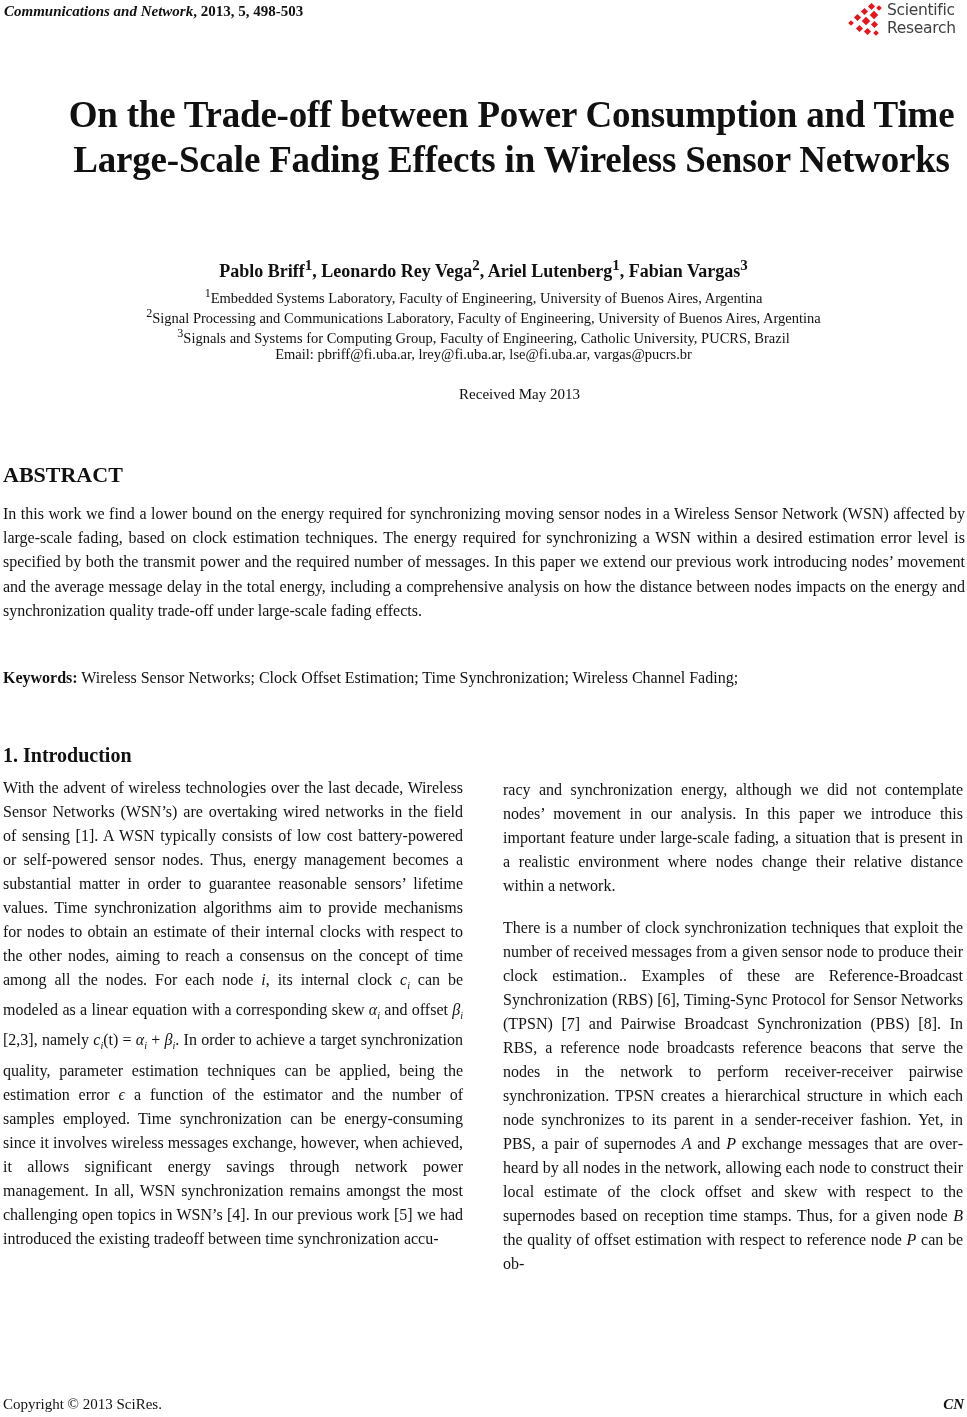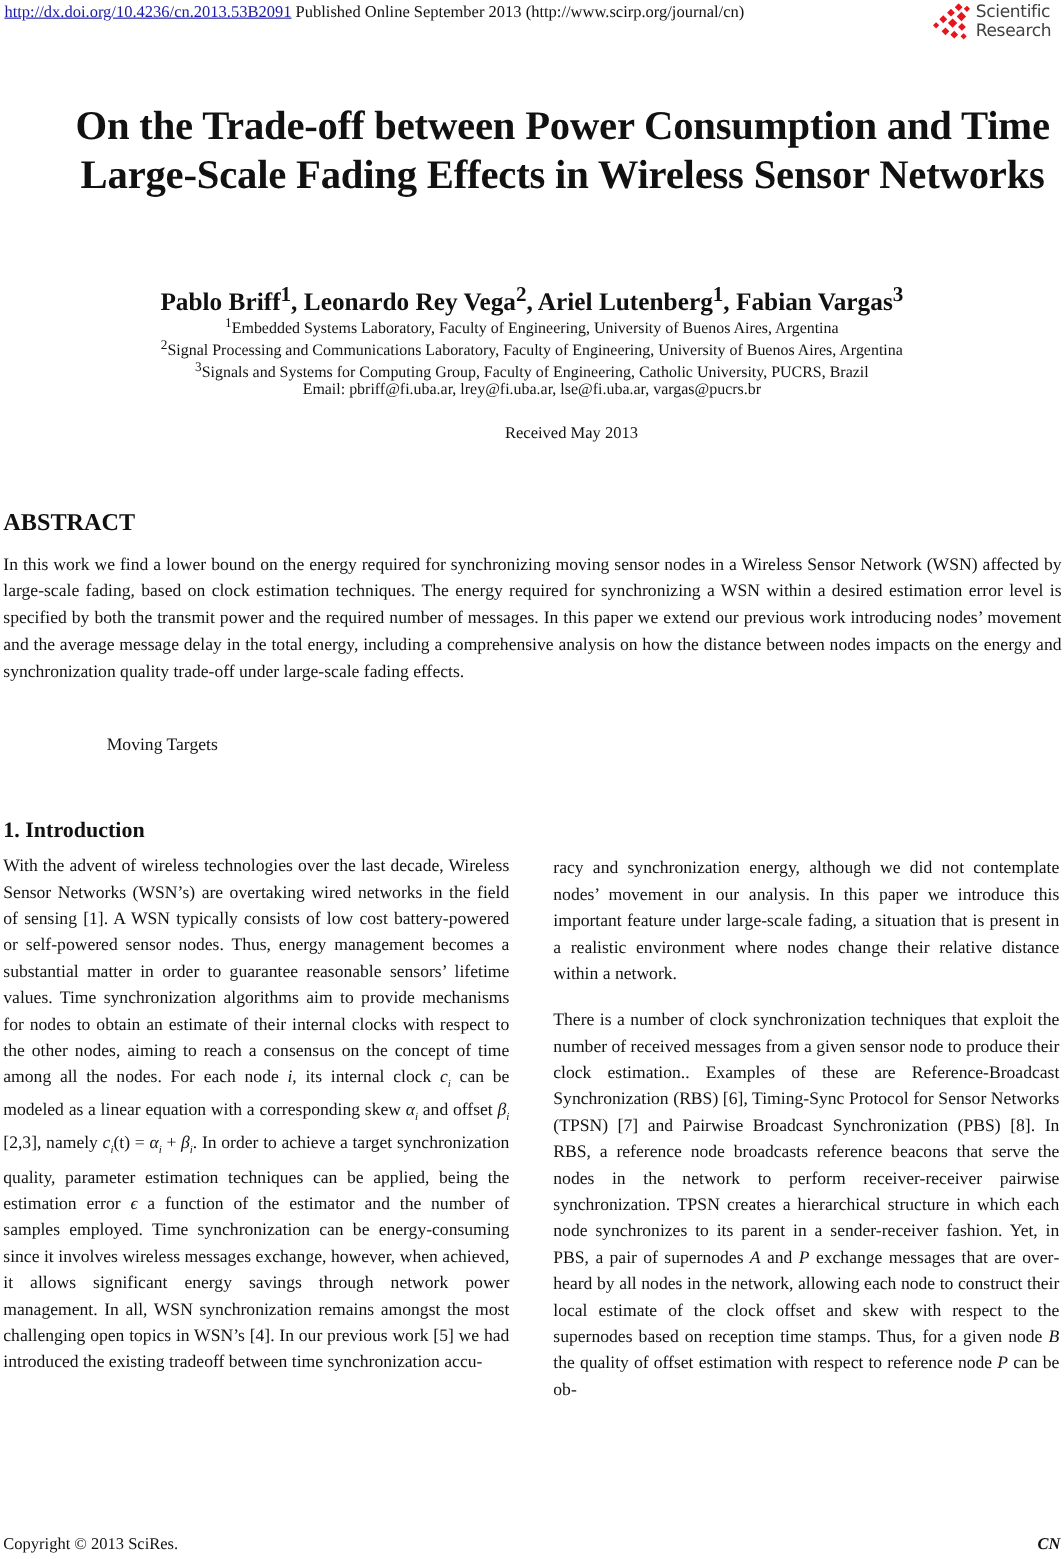--- a/index.html
+++ b/index.html
@@ -12,21 +12,21 @@
   .hdr .journal i { font-style: italic; }
   .hdr a { color: #1a1aa6; text-decoration: underline; }
   .logo { position: absolute; right: 2px; top: 1px; width: 118px; height: 40px; }
   .logo svg { position: absolute; left: 0; top: 2px; }
   .logo .lt { position: absolute; left: 40px; top: 0; font-family: "DejaVu Sans", sans-serif; font-size: 15.5px; line-height: 18px; color: #404040; letter-spacing: -0.3px; }
 
   .title {
     position: absolute; left: 0; width: 967px; top: 92px; text-align: center;
     font-weight: bold; font-size: 37px; line-height: 45px; letter-spacing: -0.2px; margin-left: 28px;
   }
-  .authors { position: absolute; left: 0; width: 967px; top: 257px; text-align: center; font-weight: bold; font-size: 23px; }
+  .authors { position: absolute; left: 0; width: 967px; top: 257px; text-align: center; font-weight: bold; font-size: 18px; }
   .affil { position: absolute; left: 0; width: 967px; text-align: center; font-size: 14.5px; line-height: 20px; }
   .received { position: absolute; left: 0; width: 967px; top: 386px; text-align: center; font-size: 15px; padding-left: 36px; }
 
   .abs-head { position: absolute; left: 3px; top: 462px; font-size: 22px; font-weight: bold; }
   .abs-body {
     position: absolute; left: 3px; width: 962px; top: 502px;
     font-size: 16px; line-height: 24.2px; text-align: justify; text-align-last: left;
   }
   .keywords { position: absolute; left: 3px; top: 666px; font-size: 16px; line-height: 23px; width: 960px; }
   .keywords b { font-weight: bold; }
@@ -42,21 +42,21 @@
   sub { font-size: 10px; }
 
   .footer-left { position: absolute; left: 3px; top: 1396px; font-size: 15px; }
   .footer-right { position: absolute; right: 3px; top: 1396px; font-size: 15px; font-weight: bold; font-style: italic; }
 </style>
 </head>
 <body>
 
 <div class="hdr">
   <div>
-    <a>http://dx.doi.org/10.4236/cn.2013.53B2091</a><span> Published Online September 2013 (http://www.scirp.org/journal/cn)</span>
+    <span class="journal"><i>Communications and Network</i><span>, 2013, 5, 498-503</span></span>
   </div>
 </div>
 
 <div class="logo">
   <svg width="38" height="36" viewBox="0 0 38 36">
     <g fill="#e8141c">
       <rect x="22" y="1" width="5" height="5" transform="rotate(45 24.5 3.5)"></rect>
       <rect x="30" y="3" width="4" height="4" transform="rotate(45 32 5)"></rect>
       <rect x="15" y="6" width="5" height="5" transform="rotate(45 17.5 8.5)"></rect>
       <rect x="24" y="9" width="6" height="6" transform="rotate(45 27 12)"></rect>
@@ -91,21 +91,21 @@
 <div class="affil" style="top:303px"><sup>2</sup><span>Signal Processing and Communications Laboratory, Faculty of Engineering, University of Buenos Aires, Argentina</span></div>
 <div class="affil" style="top:323px"><sup>3</sup><span>Signals and Systems for Computing Group, Faculty of Engineering, Catholic University, PUCRS, Brazil</span></div>
 <div class="affil" style="top:344px">Email: pbriff@fi.uba.ar, lrey@fi.uba.ar, lse@fi.uba.ar, vargas@pucrs.br</div>
 
 <div class="received">Received May 2013</div>
 
 <div class="abs-head">ABSTRACT</div>
 <div class="abs-body">In this work we find a lower bound on the energy required for synchronizing moving sensor nodes in a Wireless Sensor Network (WSN) affected by large-scale fading, based on clock estimation techniques. The energy required for synchro­nizing a WSN within a desired estimation error level is specified by both the transmit power and the required number of messages. In this paper we extend our previous work introducing nodes’ movement and the average message delay in the total energy, including a comprehensive analysis on how the distance between nodes impacts on the energy and synchronization quality trade-off under large-scale fading effects.</div>
 
 <div class="keywords">
-  <span class="kw2">Moving Targets</span>
+  <span><b>Keywords:</b><span> Wireless Sensor Networks; Clock Offset Estimation; Time Synchronization; Wireless Channel Fading;</span></span>
 </div>
 
 <div class="col col-left">
   <div class="sec-head">1. Introduction</div>
   <p class="math"><span>With the advent of wireless technologies over the last decade, Wireless Sensor Networks (WSN’s) are over­taking wired networks in the field of sensing [1]. A WSN typically consists of low cost battery-powered or self-powered sensor nodes. Thus, energy management be­comes a substantial matter in order to guarantee reasona­ble sensors’ lifetime values. Time synchronization algo­rithms aim to provide mechanisms for nodes to obtain an estimate of their internal clocks with respect to the other nodes, aiming to reach a consensus on the concept of time among all the nodes. For each node </span><i>i</i><span>, its internal clock </span><i>c</i><sub><i>i</i></sub><span> can be modeled as a linear equation with a corresponding skew </span><i>α</i><sub><i>i</i></sub><span> and offset </span><i>β</i><sub><i>i</i></sub><span> [2,3], namely </span><span><i>c</i><sub><i>i</i></sub><span>(t) = </span><i>α</i><sub><i>i</i></sub><span> + </span><i>β</i><sub><i>i</i></sub></span><span>. In order to achieve a target synchroniza­tion quality, parameter estimation techniques can be ap­plied, being the estimation error </span><i>ϵ</i><span id="intro-tail"> a function of the estimator and the number of samples employed. Time synchronization can be energy-consuming since it in­volves wireless messages exchange, however, when achieved, it allows significant energy savings through network power management. In all, WSN synchroniza­tion remains amongst the most challenging open topics in WSN’s [4]. In our previous work [5] we had introduced the existing tradeoff between time synchronization accu-</span></p>
 </div>
 
 <div class="col col-right">
   <p id="intro-cont">racy and synchronization energy, although we did not contemplate nodes’ movement in our analysis. In this paper we introduce this important feature under large-scale fad­ing, a situation that is present in a realistic environment where nodes change their relative distance within a network.</p>
   <div class="gap"></div>

